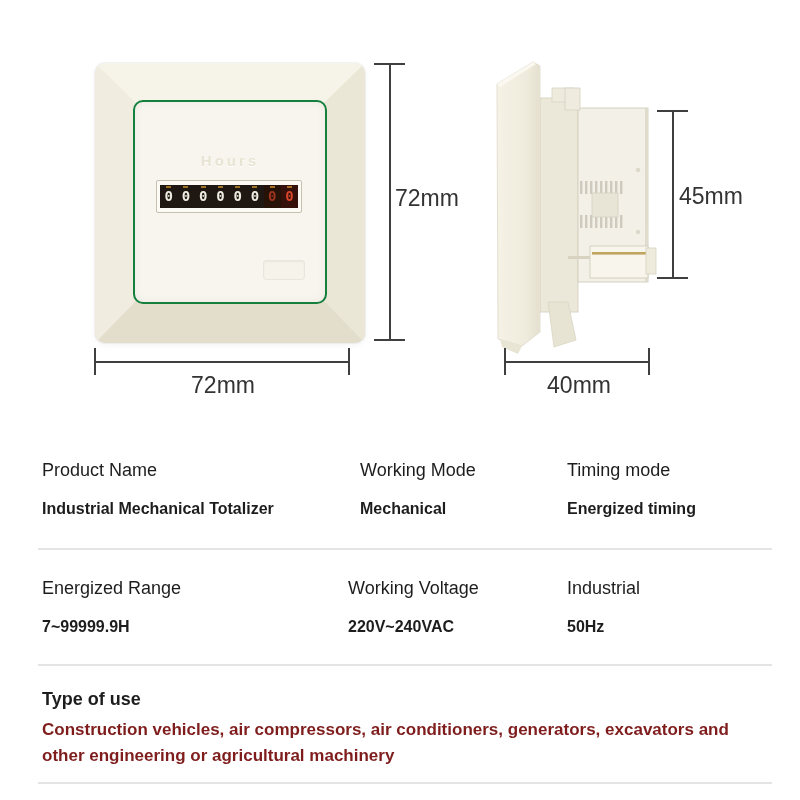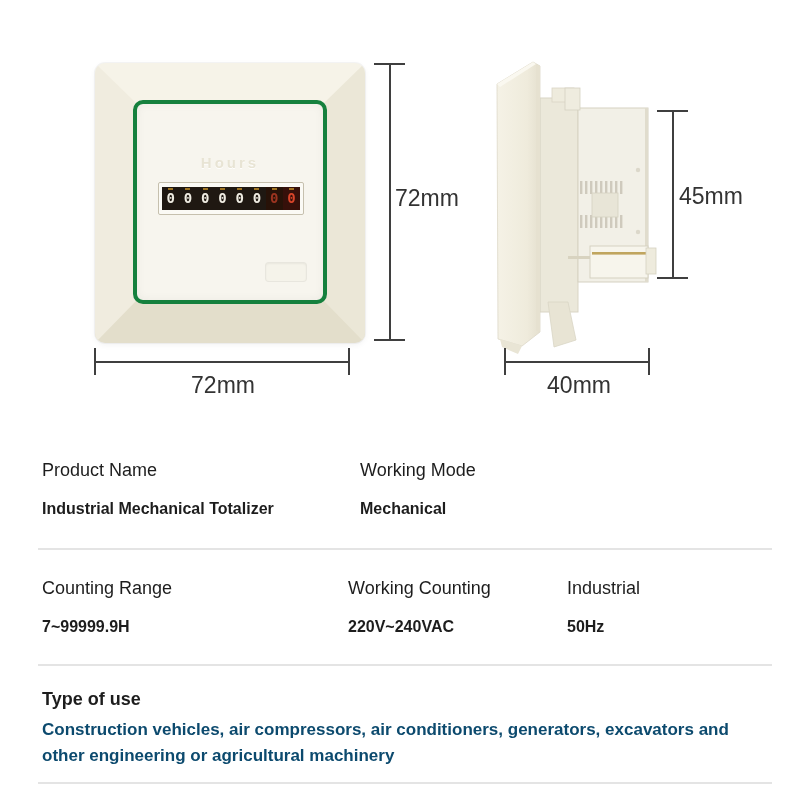--- a/index.html
+++ b/index.html
@@ -17,21 +17,21 @@
     border-width:40px 41px 42px 41px;
     border-top-color:#f6f3e8;
     border-left-color:#f0ecdf;
     border-right-color:#ebe7d7;
     border-bottom-color:#e3decb;
     background:#f7f5ee;
     box-shadow:0 0 0 1px rgba(0,0,0,0.04), 0 2px 6px rgba(0,0,0,0.05);
   }
   .face {
     position:absolute; left:-3px; top:-3px; width:194px; height:204px;
-    background:#f7f5ee; border:4px solid #15803d; border-radius:10px;
+    background:#f7f5ee; border:2px solid #15803d; border-radius:10px;
     box-shadow:inset 0 0 10px rgba(0,0,0,0.05);
   }
   .hours-label {
     position:absolute; left:0; top:50px; width:100%; height:20px;
     text-align:center; font-size:15px; font-weight:bold; letter-spacing:3px;
     color:#e8e4d4; text-shadow:0 1px 0 rgba(255,255,255,0.85);
   }
   .counter {
     position:absolute; left:21px; top:78px; width:146px; height:33px;
     background:#fbfaf5; border:1px solid #c6c0ae; border-radius:2px;
@@ -64,21 +64,21 @@
   .dim-label.center { text-align:center; }
 
   
   .spec-cell { position:absolute; color:#1d1d1d; }
   .spec-label { font-size:18px; font-weight:400; line-height:24px; }
   .spec-value { font-size:16px; font-weight:600; line-height:24px; margin-top:15px; }
   .divider { position:absolute; left:38px; width:734px; height:2px; background:#e4e4e4; }
   .usage-title { position:absolute; left:42px; top:681px; font-size:18px; font-weight:600; color:#1d1d1d;margin-top:8px; }
   .usage-text {
     position:absolute; left:42px; top:717px; width:715px;
-    font-size:17px; font-weight:600; line-height:26px; color:#0c4a6e;
+    font-size:17px; font-weight:600; line-height:26px; color:#7f1d1d;
   }
 </style>
 </head>
 <body>
 
 <div class="canvas">
 
   <div class="plate">
     <div class="face">
       <div class="hours-label">Hours</div>
@@ -174,29 +174,33 @@
   <div class="dim-label center" style="left:508px; top:372px; width:142px;">40mm</div>
 
   <div class="spec-cell" style="left:42px; top:458px;">
     <div class="spec-label">Product Name</div>
     <div class="spec-value">Industrial Mechanical Totalizer</div>
   </div>
   <div class="spec-cell" style="left:348px; top:458px;margin-left:12px;">
     <div class="spec-label">Working Mode</div>
     <div class="spec-value">Mechanical</div>
   </div>
+  <div class="spec-cell" style="left:567px; top:458px;">
+    <div class="spec-label">Timing mode</div>
+    <div class="spec-value">Energized timing</div>
+  </div>
 
   <div class="divider" style="top:548px;"></div>
 
   <div class="spec-cell" style="left:42px; top:576px;">
-    <div class="spec-label">Counting Range</div>
+    <div class="spec-label">Energized Range</div>
     <div class="spec-value">7~99999.9H</div>
   </div>
   <div class="spec-cell" style="left:348px; top:576px;">
-    <div class="spec-label">Working Counting</div>
+    <div class="spec-label">Working Voltage</div>
     <div class="spec-value">220V~240VAC</div>
   </div>
   <div class="spec-cell" style="left:567px; top:576px;">
     <div class="spec-label">Industrial</div>
     <div class="spec-value">50Hz</div>
   </div>
 
   <div class="divider" style="top:664px;"></div>
 
   <div class="usage-title">Type of use</div>

